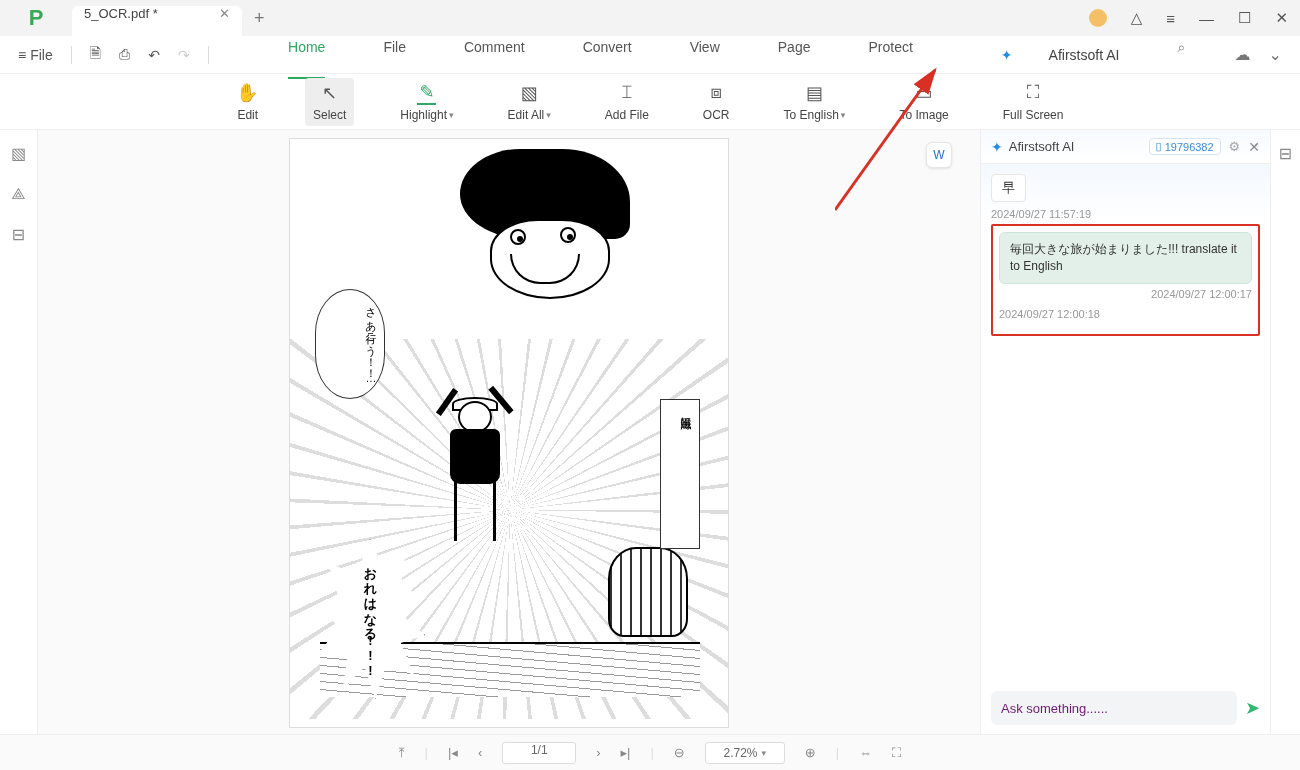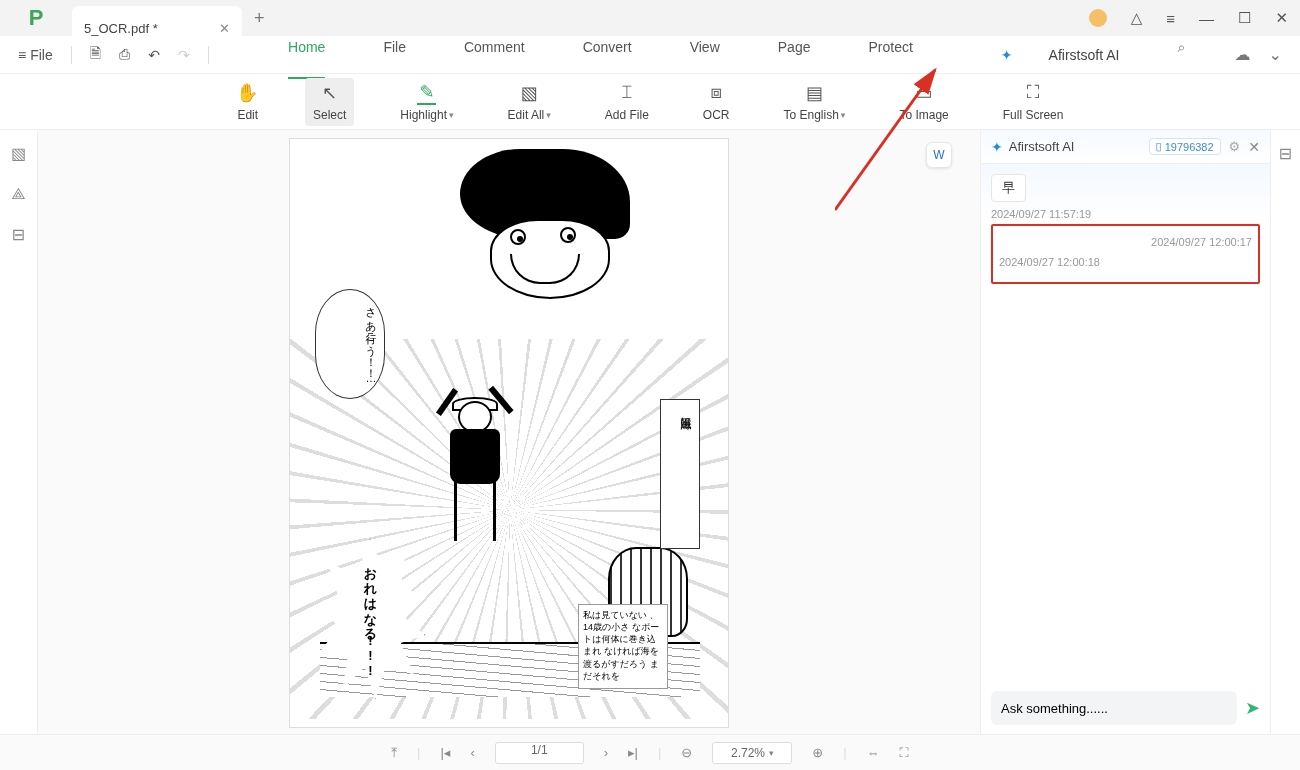--- a/index.html
+++ b/index.html
@@ -2,21 +2,21 @@
 <html><head>
 <meta charset="utf-8">
 <style>
 * { margin: 0; padding: 0; box-sizing: border-box; font-family: -apple-system, BlinkMacSystemFont, "Segoe UI", Arial, sans-serif; }
 body { width: 1300px; height: 770px; background: #fff; overflow: hidden; position: relative; }
 
 
 .titlebar { height: 36px; background: #f3f3f3; display: flex; align-items: center; }
 .logo-area { width: 72px; display: flex; align-items: center; justify-content: center; }
 .logo-p { font-size: 22px; font-weight: bold; color: #3aa757; }
-.tab { background: #fff; border-radius: 6px 6px 0 0; height: 30px; margin-top: 6px; display: flex; align-items: flex-end; padding: 0 12px; font-size: 13px; color: #444; min-width: 170px; }
+.tab { background: #fff; border-radius: 6px 6px 0 0; height: 30px; margin-top: 6px; display: flex; align-items: flex-start; padding: 0 12px; font-size: 13px; color: #444; min-width: 170px; }
 .tab-close { margin-left: auto; padding-left: 10px; color: #888; cursor: pointer; }
 .tab-plus { margin-left: 12px; color: #777; font-size: 18px; cursor: pointer; }
 .titlebar-right { margin-left: auto; display: flex; align-items: center; gap: 24px; padding-right: 12px; color: #555; }
 .titlebar-right .icon { font-size: 15px; }
 
 
 .menubar { height: 38px; border-bottom: 1px solid #eee; display: flex; align-items: center; padding: 0 18px; }
 .menu-left { display: flex; align-items: center; gap: 18px; color: #555; font-size: 14px; }
 .menu-left .sep { width:1px; height:18px; background:#ddd; }
 .file-item { display: flex; align-items: center; gap:4px; }
@@ -85,27 +85,27 @@
 .ai-close { color:#888; cursor:pointer; font-size:14px;}
 .ai-gear { color:#aaa; font-size:13px;}
 .ai-body { flex:1; padding: 10px 10px; overflow-y:auto; font-size:12px; color:#333; background: linear-gradient(180deg,#f4f9ff 0, #fff 60px);}
 .msg-early { display:inline-block; background:#fff; border:1px solid #e6e6e6; border-radius:4px; padding:4px 10px; font-size:13px; margin-bottom:2px;}
 .timestamp { font-size: 11px; color: #999; margin: 4px 0 8px;}
 .timestamp.right { text-align:right;}
 .highlight-box { border: 2px solid #d93025; border-radius:2px; padding: 6px; margin-top:-4px;}
 .msg-user { background:#e3f0e9; border:1px solid #cfe4d8; border-radius:6px; padding:8px 10px; margin-bottom:2px; line-height:1.4;}
 .msg-ai { background:#f6f6f6; border:1px solid #eee; border-radius:6px; padding:8px 10px; margin-top:6px; margin-bottom:2px; line-height:1.4;}
 .ai-input-row { height: 52px; padding: 8px 10px; display:flex; align-items:center; gap:8px;}
-.ai-input { flex:1; height:34px; background:#f3f4f6; border-radius:6px; padding:0 10px; color:#000000; font-size:13px; display:flex; align-items:center;}
+.ai-input { flex:1; height:34px; background:#f3f4f6; border-radius:6px; padding:0 10px; color:#701a75; font-size:13px; display:flex; align-items:center;}
 .send-icon { color:#2fb86f; font-size:18px; cursor:pointer;}
 
 
 .statusbar { height: 36px; border-top: 1px solid #eee; display: flex; align-items: center; justify-content: center; gap: 20px; font-size: 13px; color: #666; background:#fafafa;}
 .status-icon { color:#888; cursor:pointer;}
-.page-input { width:89px; height:22px; border:1px solid #ddd; border-radius:3px; text-align:center; font-size:12px; background:#fff;}
+.page-input { width:74px; height:22px; border:1px solid #ddd; border-radius:3px; text-align:center; font-size:12px; background:#fff;}
 .zoom-select { width:80px; height:22px; border:1px solid #ddd; border-radius:3px; text-align:center; font-size:12px; display:flex;align-items:center;justify-content:center;gap:4px;background:#fff;}
 </style>
 </head>
 <body>
 
 <div class="titlebar">
   <div class="logo-area">
       <span class="logo-p">P</span>
     </div>
   <div class="tab">
@@ -232,22 +232,20 @@
           <div class="torso"></div>
         <div class="arm-l"></div>
           <div class="arm-r"></div>
           <div class="legs"></div>
       </div>
       <div class="speech-bubble sb1">さあ行こう！！…</div>
       <div class="speech-bubble sb2">海賊王に</div>
       <div class="jagged">
           <span>おれはなる!!!</span>
         </div>
-      <div class="small-text-box">私は見ていない 、
-14歳の小さ なボートは何体に巻き込まれ なければ海を 渡るがすだろう まだそれを</div>
     </div>
     <div class="float-convert">W</div>
   </div>
 
   <div class="ai-panel">
     <div class="ai-header">
       <span class="ai-spark">✦</span>
       <span>Afirstsoft AI</span>
       <div class="ai-header-right">
         <span class="id-badge">
@@ -255,20 +253,21 @@
             <span>19796382</span>
           </span>
         <span class="ai-gear">⚙</span>
         <span class="ai-close">✕</span>
       </div>
     </div>
     <div class="ai-body">
       <div class="msg-early">早</div>
       <div class="timestamp">2024/09/27 11:57:19</div>
       <div class="highlight-box">
+        <div class="msg-user">毎回大きな旅が始まりました!!!  translate it to English</div>
         <div class="timestamp right">2024/09/27 12:00:17</div>
         <div class="timestamp">2024/09/27 12:00:18</div>
       </div>
     </div>
     <div class="ai-input-row">
       <div class="ai-input">
           <span>Ask something......</span>
         </div>
       <span class="send-icon">➤</span>
     </div>

